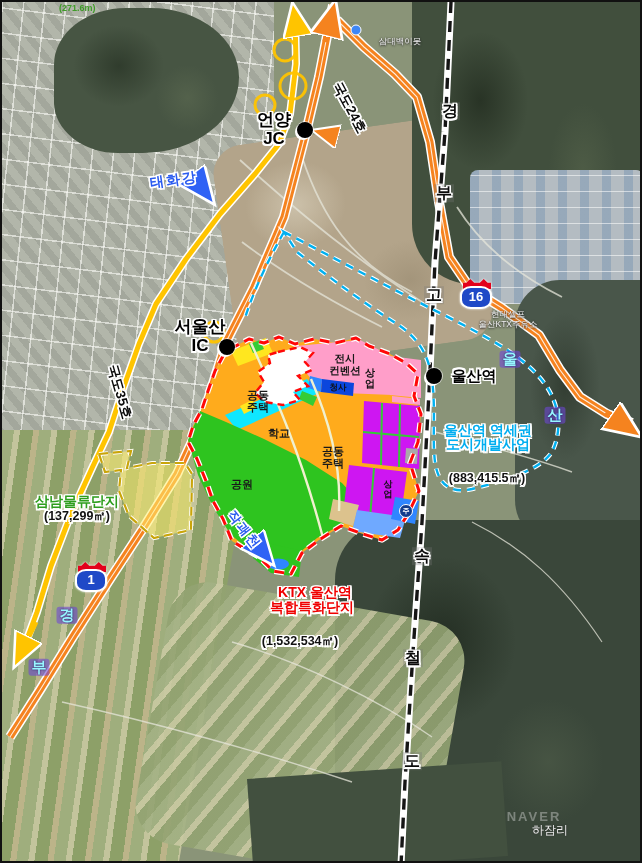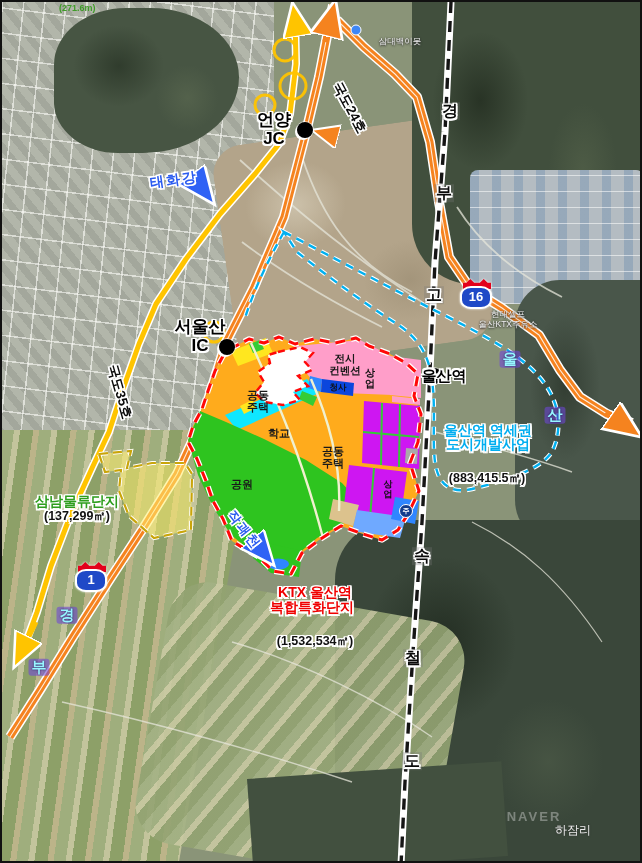--- a/index.html
+++ b/index.html
@@ -220,21 +220,21 @@
 
   <span class="lbl river ow" style="left:172px;top:178px;transform:translate(-50%,-50%) rotate(-8deg);">태화강</span>
 
   <div class="lbl station ow" style="left:198px;top:335px;">
     <div>서울산</div>
     <div>IC</div>
   </div>
   <div class="marker" style="left:225px;top:345px;"></div>
 
   <div class="marker" style="left:432px;top:374px;"></div>
-  <span class="lbl station ow" style="left:442px;top:374px;font-size:15px;">울산역</span>
+  <span class="lbl station ow" style="left:472px;top:374px;font-size:15px;">울산역</span>
 
   <div class="shield" style="left:475px;top:292px;">
     <div class="crown"></div>
     <div class="sbody">16</div>
   </div>
   <div class="shield" style="left:90px;top:575px;">
     <div class="crown"></div>
     <div class="sbody">1</div>
   </div>
 
@@ -257,21 +257,21 @@
 
   <span class="lbl zone-green ow" style="left:75px;top:500px;">삼남물류단지</span>
   <span class="lbl area ow" style="left:75px;top:496px;">(137,299㎡)</span>
 
   <span class="lbl zone-cyan ow" style="left:486px;top:429px;">울산역 역세권</span>
   <span class="lbl zone-cyan ow" style="left:486px;top:443px;">도시개발사업</span>
   <span class="lbl area ow" style="left:485px;top:458px;">(883,415.5㎡)</span>
 
   <span class="lbl zone-red ow" style="left:313px;top:591px;">KTX 울산역</span>
   <span class="lbl zone-red ow" style="left:310px;top:606px;">복합특화단지</span>
-  <span class="lbl area ow" style="left:313px;top:621px;">(1,532,534㎡)</span>
+  <span class="lbl area ow" style="left:298px;top:621px;">(1,532,534㎡)</span>
 
   <span class="lbl river ow" style="left:242px;top:528px;font-size:13px;transform:translate(-50%,-50%) rotate(52deg);">작괘천</span>
 
   <div class="lbl parcel" style="left:256px;top:399px;">
     <div>공동</div>
       <div>주택</div>
   </div>
   <span class="lbl parcel" style="left:277px;top:431px;">학교</span>
   <span class="lbl parcel" style="left:240px;top:482px;">공원</span>
   <div class="lbl parcel" style="left:343px;top:363px;font-size:10.5px;">
@@ -281,15 +281,15 @@
   <span class="lbl parcel-sm vert" style="left:368px;top:370px;font-size:10px;">상업</span>
   <span class="lbl parcel-sm" style="left:336px;top:386px;">청사</span>
   <div class="lbl parcel" style="left:331px;top:455px;">
     <div>공동</div>
       <div>주택</div>
   </div>
   <span class="lbl parcel-sm vert" style="left:385px;top:481px;font-size:9px;">상업</span>
   <div class="pkdot" style="left:404px;top:509px;">주</div>
 
   <span class="lbl naver" style="left:532px;top:815px;">NAVER</span>
-  <span class="lbl village" style="left:571px;top:829px;">하잠리</span>
+  <span class="lbl village" style="left:548px;top:829px;">하잠리</span>
 
 </div>
 
 </body></html>

